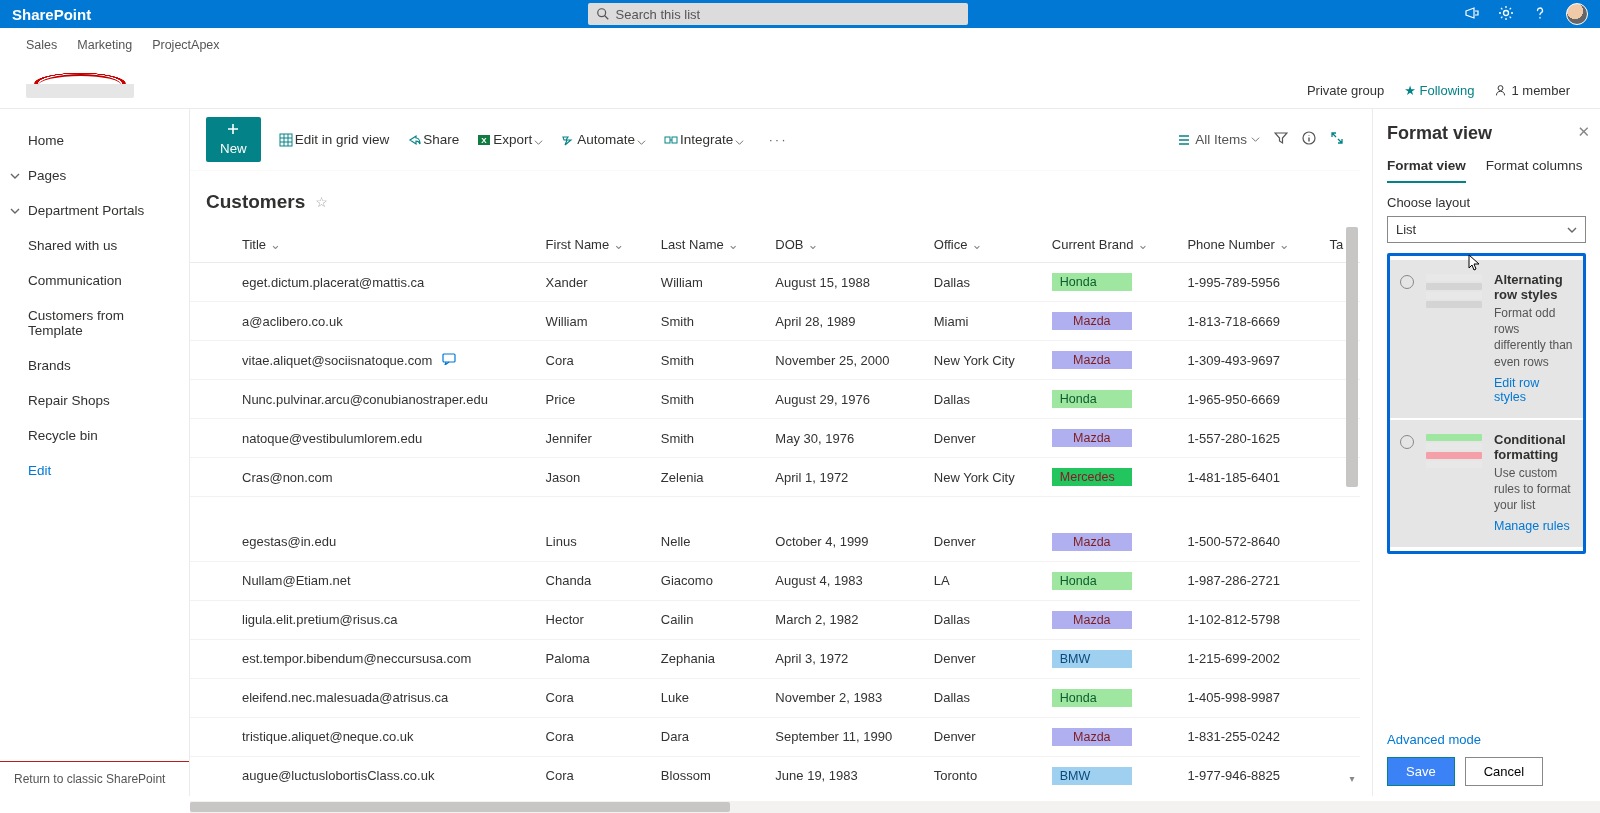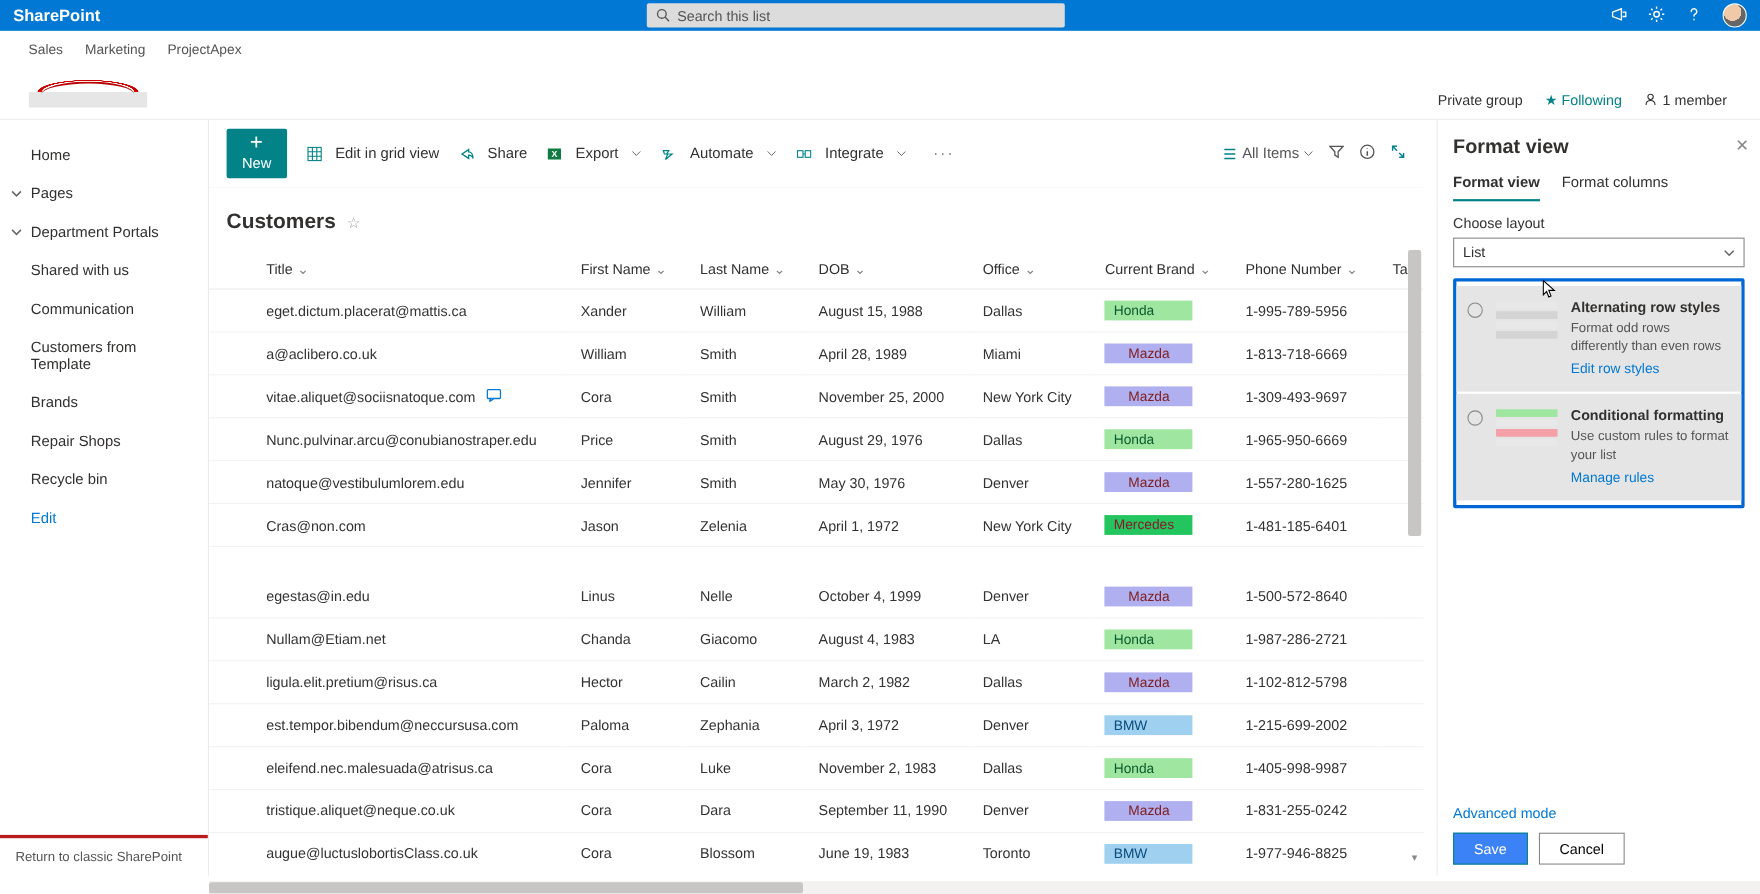--- a/index.html
+++ b/index.html
@@ -28,28 +28,28 @@
 .site-meta .star { color: #038387; }
 .site-meta svg { vertical-align: -2px; margin-right: 4px; }
 
 
 .shell { display: flex; height: calc(813px - 28px - 98px); }
 .leftnav { width: 190px; border-right: 1px solid #edebe9; padding: 14px 0 0; font-size: 13.5px; color: #323130; overflow-y: auto; position: relative; }
 .leftnav .item { padding: 10px 18px 10px 28px; cursor: pointer; }
 .leftnav .item.chev { padding-left: 10px; display: flex; align-items: center; gap: 8px; }
 .leftnav .item.chev svg { flex-shrink: 0; }
 .leftnav .edit { color: #0078d4; }
-.leftnav .return { position: absolute; bottom: 0; left: 0; right: 0; border-top: 3px solid #b91c1c; padding: 10px 14px; font-size: 12px; color: #555; background: #fff; }
+.leftnav .return { position: absolute; bottom: 0; left: 0; right: 0; border-top: 1px solid #b91c1c; padding: 10px 14px; font-size: 12px; color: #555; background: #fff; }
 
 
 .main { flex: 1; display: flex; min-width: 0; }
 .list-area { flex: 1; min-width: 0; position: relative; padding-right: 12px; }
 .cmdbar { display: flex; align-items: center; padding: 8px 16px; gap: 18px; font-size: 13.5px; border-bottom: 1px solid #faf9f8; }
 .cmdbar .btn-new { background: #038387; color: #fff; padding: 6px 14px; border: none; cursor: pointer; display: flex; align-items: center; gap: 6px; border-radius: 2px; flex-direction: column; }
-.cmd { display: flex; align-items: center; gap: 12px; cursor: pointer; color: #323130; }
+.cmd { display: flex; align-items: flex-end; gap: 2px; cursor: pointer; color: #323130; }
 .cmd svg { color: #038387; }
 .cmd.excel svg { color: #107c41; }
 .cmdbar .dots { letter-spacing: 2px; color: #666; cursor: pointer; padding: 0 6px; }
 .cmdbar-right { margin-left: auto; display: flex; gap: 14px; align-items: center; color: #555; }
 .cmdbar-right .view-name { display: flex; align-items: center; gap: 4px; }
 
 .list-title { display: flex; align-items: center; gap: 10px; padding: 20px 16px 14px; }
 .list-title h2 { font-size: 19px; font-weight: 600; color: #323130; }
 .list-title .fav { color: #a19f9d; font-size: 14px; }
 
@@ -68,21 +68,21 @@
 .gap-row td { height: 26px; border: none; }
 
 .scrollbar-v { position: absolute; right: 2px; top: 0; bottom: 0; width: 12px; }
 .scrollbar-v .thumb { position: absolute; top: 0; width: 12px; height: 260px; background: #c8c6c4; border-radius: 2px; }
 .scrollbar-v .arr { position: absolute; width: 12px; height: 12px; color: #888; font-size: 10px; text-align: center; }
 .scrollbar-v .arr.down { bottom: 2px; }
 .scrollbar-h { position: absolute; left: 190px; right: 0; bottom: 0; height: 12px; background: #f3f2f1; }
 .scrollbar-h .thumb { position: absolute; left: 0; height: 10px; top: 1px; width: 540px; background: #c8c6c4; border-radius: 2px; }
 
 
-.panel { width: 294px; border-left: 1px solid #edebe9; padding: 14px 14px 0; position: relative; font-size: 13px; display: flex; flex-direction: column; }
+.panel { width: 228px; border-left: 1px solid #edebe9; padding: 14px 14px 0; position: relative; font-size: 13px; display: flex; flex-direction: column; }
 .panel h3 { font-size: 18px; font-weight: 600; color: #323130; }
 .panel .close { position: absolute; right: 10px; top: 14px; color: #888; cursor: pointer; font-size: 15px; }
 .panel-tabs { display: flex; gap: 20px; margin: 14px 0 12px; font-size: 13.5px; }
 .panel-tabs .tab { padding-bottom: 8px; cursor: pointer; color: #323130; }
 .panel-tabs .tab.active { font-weight: 600; border-bottom: 2px solid #038387; }
 .panel label { font-size: 13px; color: #323130; display: block; margin-bottom: 6px; }
 .panel .select { border: 1px solid #8a8886; padding: 5px 8px; font-size: 13px; display: flex; justify-content: space-between; align-items: center; cursor: pointer; }
 
 .cards { border: 3px solid #0068d6; border-radius: 2px; margin-top: 10px; padding: 4px 0; }
 .card { display: flex; gap: 10px; padding: 12px 10px 14px; background: #e5e5e5; margin: 0 0 2px; }

